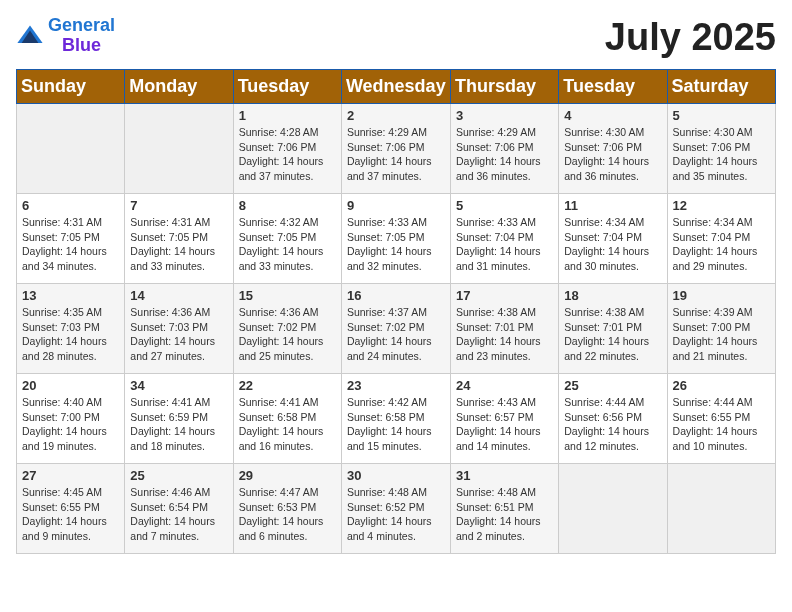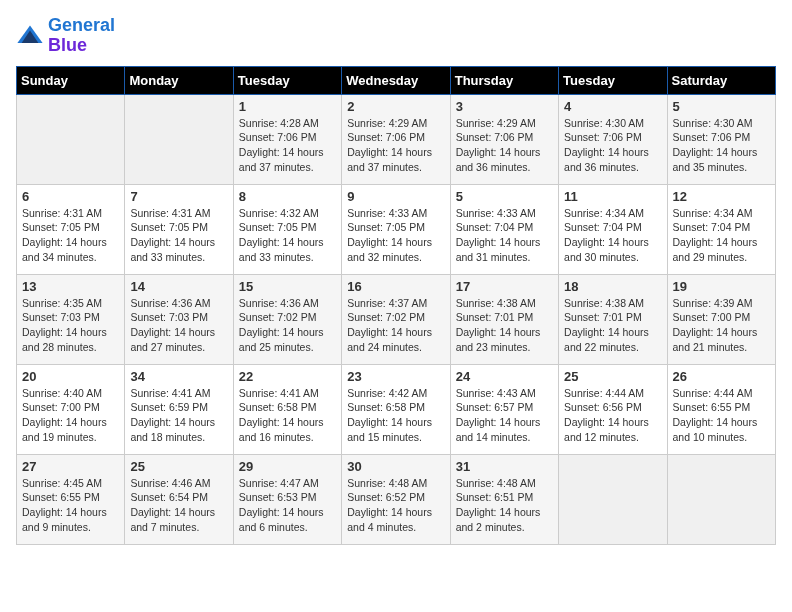--- a/index.html
+++ b/index.html
@@ -19,20 +19,21 @@
     .logo {
       display: flex;
       align-items: center;
       gap: 4px;
     }
     .logo-text {
       font-size: 18px;
       font-weight: bold;
       color: #1a3a6b;
       line-height: 1.1;
+      text-align: center;
     }
     .logo-text span {
       color: #2176d2;
     }
     .logo-icon {
       width: 28px;
       height: 28px;
     }
     .title-block {
       text-align: right;
@@ -45,23 +46,23 @@
     .location {
       font-size: 16px;
       color: #444;
     }
     table {
       width: 100%;
       border-collapse: collapse;
       font-size: 11px;
     }
     thead tr th {
-      background: #000000;
+      background: #a16207;
       color: #fff;
-      font-size: 13px;
+      font-size: 18px;
       font-weight: bold;
       padding: 6px 4px;
       text-align: left;
       border: 1px solid #1a5aaa;
     }
     tbody tr td {
       border: 1px solid #ccc;
       vertical-align: top;
       padding: 4px 5px;
       width: 108px;
@@ -101,20 +102,21 @@
       <polygon points="20,12 32,30 8,30" fill="#1a3a6b"></polygon>
     </svg>
     <div>
       <div class="logo-text">
         <span>General</span><br>
         <span style="color:#6d28d9;">Blue</span>
       </div>
     </div>
   </div>
   <div class="title-block">
+    <div class="month-year">July 2025</div>
   </div>
 </div>
 
 <table>
   <thead>
     <tr>
 
     <th>Sunday</th>
         <th>Monday</th>
         <th>Tuesday</th>

